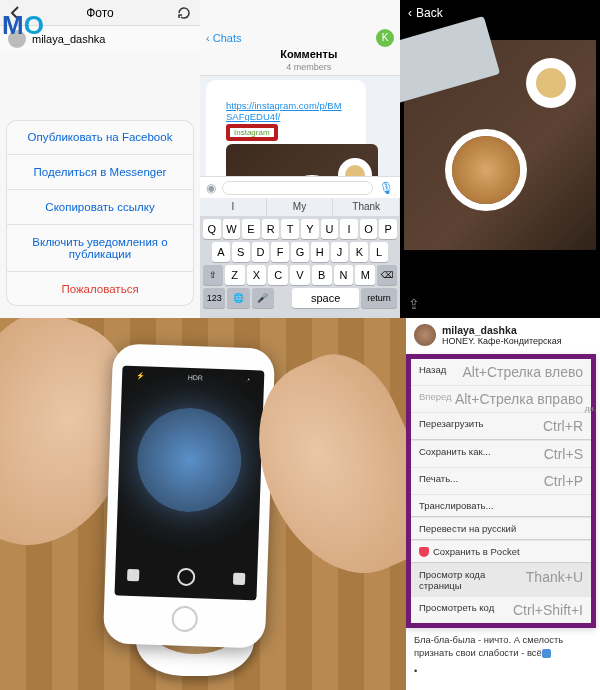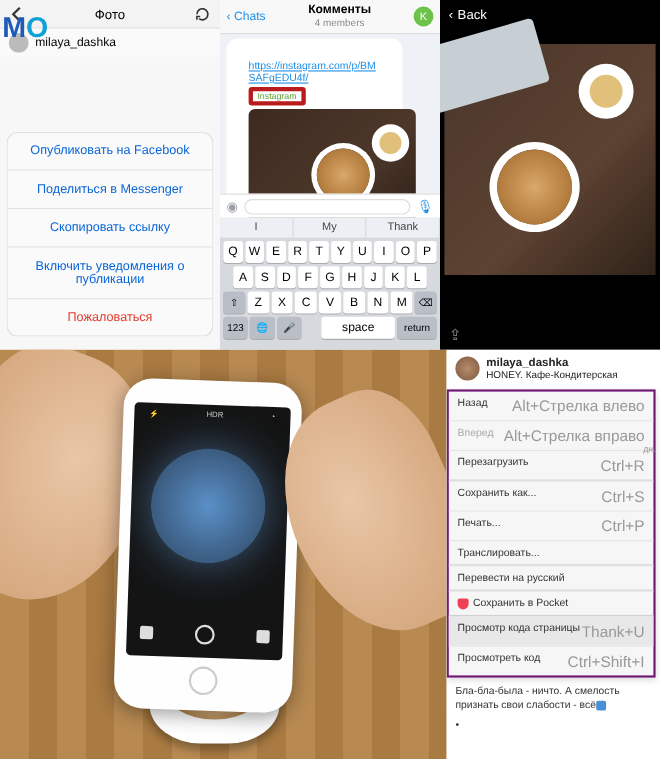--- a/index.html
+++ b/index.html
@@ -19,21 +19,21 @@
   .sheet-group { background:#fafafa; border-radius:10px; overflow:hidden; margin-bottom:6px; box-shadow:0 0 0 1px #e0e0e0 inset; }
   .sheet-item { padding:11px 6px; text-align:center; font-size:11.5px; color:#0a66d6; border-top:1px solid #e3e3e3; }
   .sheet-item:first-child { border-top:none; }
   .sheet-item.warn { color:#e13b2f; }
   .sheet-cancel { background:#fff; border-radius:10px; text-align:center; padding:11px 6px; font-size:12px; font-weight:600; color:#0a66d6; }
 
   
   .p2 { position:absolute; left:200px; top:0; width:200px; height:318px; background:#eef1f5; overflow:hidden; }
   .p2-hdr { display:flex; align-items:center; justify-content:space-between; padding:3px 6px; background:#f8f8f8; border-bottom:1px solid #ddd; }
   .p2-hdr .back { color:#1e8fe8; font-size:11px; }
-  .p2-hdr .title { text-align:center; font-size:11px; font-weight:600; }
+  .p2-hdr .title { text-align:center; font-size:11px; font-weight:600;margin-top:45px; }
   .p2-hdr .sub { font-size:9px; color:#8a8a8a; font-weight:400; }
   .p2-hdr .grp { width:18px; height:18px; border-radius:50%; background:#6cc24a; color:#fff; font-size:10px; display:flex; align-items:center; justify-content:center; }
   .msg { margin:4px 6px; background:#fff; border-radius:10px; padding:20px; width:160px; font-size:9.5px; }
   .msg .link { color:#1e8fe8; text-decoration:underline; word-break:break-all; display:block; }
   .msg .tag { display:inline-block; border:4px solid #b91c1c; color:#5a9e2e; border-radius:3px; padding:0 4px; font-size:8px; margin-top:2px; }
   .msg-img { width:152px; height:112px; margin-top:3px; border-radius:6px; background:linear-gradient(135deg,#3d2a1f 0%,#4c372a 60%,#2b1d15 100%); position:relative; overflow:hidden; }
   .cup1 { position:absolute; width:48px; height:48px; border-radius:50%; background:radial-gradient(circle at 50% 50%,#d9a86a 0%,#b07a3c 70%); top:36px; left:62px; box-shadow:0 0 0 5px #fff; }
   .plate1 { position:absolute; width:34px; height:34px; border-radius:50%; background:#fff; top:14px; left:112px; }
   .cookie { position:absolute; width:20px; height:20px; border-radius:50%; background:#e0c07a; top:21px; left:119px; }
   .inputbar { display:flex; align-items:center; background:#fff; border-top:1px solid #ddd; padding:4px 6px; position:absolute; top:176px; left:0; right:0; height:22px; }
@@ -74,21 +74,21 @@
   .camstrip .dot { width:18px; height:18px; border:2px solid #ddd; border-radius:50%; }
   .camstrip .sq { width:12px; height:12px; background:#ddd; border-radius:2px; }
   .phone-top { position:absolute; top:6px; left:14px; right:14px; display:flex; justify-content:space-between; font-size:7px; color:#ccc; }
 
   
   .p5 { position:absolute; left:406px; top:318px; width:194px; height:372px; background:#fff; font-size:10px; color:#222; overflow:hidden; }
   .p5-user { display:flex; align-items:center; gap:6px; padding:6px 8px 2px; }
   .p5-user .av { width:22px; height:22px; border-radius:50%; background:radial-gradient(circle,#b88a6a,#7a5a42); }
   .p5-user .nm { font-weight:700; font-size:10.5px; }
   .p5-user .loc { font-size:9px; color:#222; }
-  .ctx { margin:6px 4px 6px 0; border:2px solid #701a75; background:#f6f6f6; font-size:9.5px; box-shadow:0 2px 6px rgba(0,0,0,.15); }
+  .ctx { margin:6px 4px 6px 0; border:5px solid #701a75; background:#f6f6f6; font-size:9.5px; box-shadow:0 2px 6px rgba(0,0,0,.15); }
   .ctx-row { display:flex; justify-content:space-between; padding:5px 8px; border-top:1px solid #e6e6e6; color:#333; }
   .ctx-row:first-child { border-top:none; }
   .ctx-row.dis { color:#aaa; }
   .ctx-row.hl { background:#e8e8e8; }
   .ctx-row .sc { color:#999; font-size:14px; }
   .ctx-hr { height:1px; background:#d0d0d0; }
   .pocket { display:flex; align-items:center; gap:4px; }
   .pocket-ic { width:10px; height:10px; background:#ee4056; border-radius:2px 2px 5px 5px; }
   .caption { padding:0 8px 8px; font-size:9.4px; line-height:1.35; color:#333; }
   .caption p { margin-bottom:6px; }

